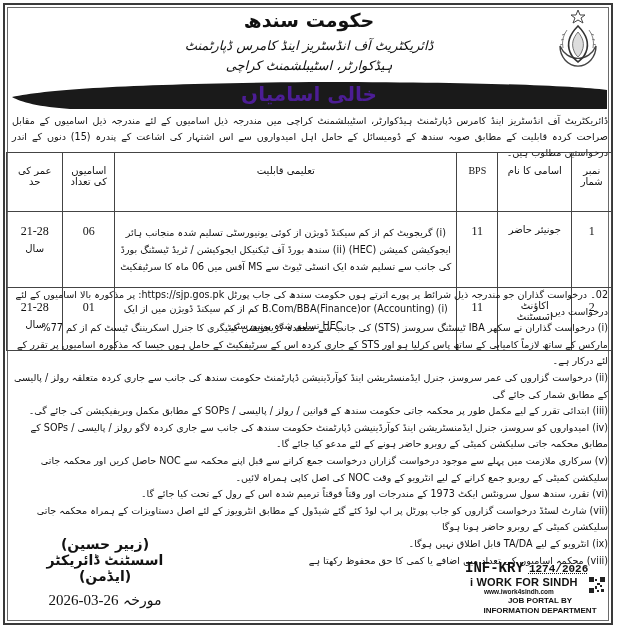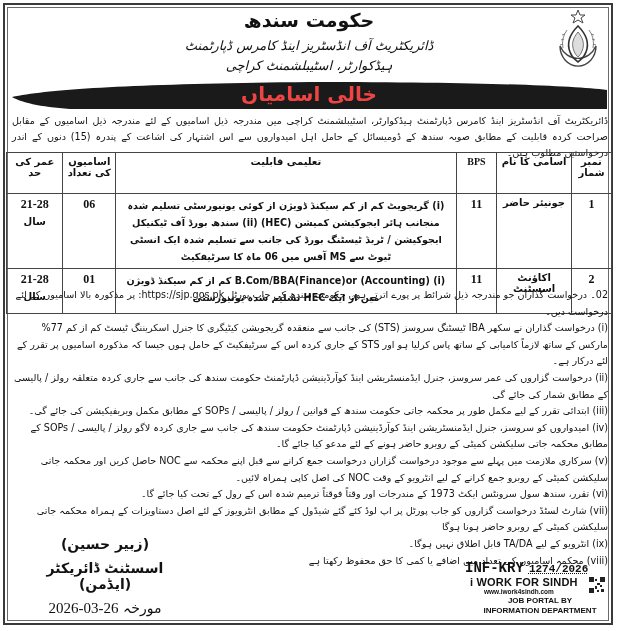--- a/index.html
+++ b/index.html
@@ -16,50 +16,50 @@
                font-size: 19px; font-weight: bold; letter-spacing: 1px; }
   .dept-line { position: absolute; left: 0; width: 618px; text-align: center; font-size: 13px; font-style: italic; }
   .dept-line.l1 { top: 38px; }
   .dept-line.l2 { top: 58px; }
   .emblem { position: absolute; left: 550px; top: 8px; width: 56px; height: 70px; }
 
   
   .banner { position: absolute; left: 10px; top: 80px; width: 598px; height: 30px; }
   .banner svg { position: absolute; left: 0; top: 0; }
   .banner-text { position: absolute; left: 0; width: 598px; top: 2px; text-align: center;
-                 color: #ef4444; font-size: 20px; font-weight: bold; }
+                 color: #4c1d95; font-size: 20px; font-weight: bold; }
 
   
   .intro { position: absolute; left: 12px; width: 596px; top: 113px; font-size: 9.6px;
            line-height: 16px; text-align: justify; }
 
   
   table.posts { position: absolute; left: 6px; top: 152px; width: 606px; border-collapse: collapse;
                 direction: rtl; font-size: 10px; }
-  table.posts th, table.posts td { border: 1px solid #444; vertical-align: top; padding: 3px 4px;
-                text-align: center; font-weight: bold; }
+  table.posts th, table.posts td { border: 1px solid #444; vertical-align: top; padding: 12px 4px;
+                text-align: center; font-weight: normal; }
   table.posts th { height: 34px; font-size: 10px; }
   table.posts td { height: 38px; margin-top: 44px; }
   .col-sr { width: 32px; } .col-name { width: 70px; } .col-bps { width: 34px; }
   .col-qual { width: 370px; } .col-posts { width: 44px; } .col-age { width: 52px; }
   td.qual { text-align: right; font-size: 9.6px; line-height: 17px; }
   .ltr { font-family: "Liberation Serif", serif; direction: ltr; unicode-bidi: embed; }
   td.num { font-family: "Liberation Serif", serif; font-size: 12px; }
   .age-val { font-family: "Liberation Serif", serif; font-size: 12px; display: block; }
   .age-unit { display: block; font-size: 10px; margin-top: 4px; }
 
   
   .conditions { position: absolute; left: 12px; width: 596px; top: 287px; font-size: 9.6px;
                 line-height: 16.6px; direction: rtl; text-align: right; }
   .conditions p { margin: 0; }
 
   
   .signature { position: absolute; left: 20px; width: 170px; top: 536px; text-align: center; }
   .sig-name { font-size: 14px; font-weight: bold; }
-  .sig-title { font-size: 14px; font-weight: bold; margin-top: 8px; }
+  .sig-title { font-size: 14px; font-weight: bold; }
   .sig-date { font-size: 14px; margin-top: 8px; }
   .sig-date .d { font-family: "Liberation Serif", serif; font-size: 15px; }
 
   
   .infkry { position: absolute; left: 465px; top: 557px; width: 150px; }
   .inf-code { font-family: Liberation Mono, monospace; font-weight: bold; font-size: 14px; }
   .inf-code .num { font-size: 11px; text-decoration: underline dotted; }
   .w4s { position: absolute; left: 470px; top: 576px; font-family: "Liberation Sans", sans-serif;
          font-weight: bold; font-size: 11px; letter-spacing: 0.2px; }
   .w4s-url { position: absolute; left: 484px; top: 588px; font-size: 6.5px;

